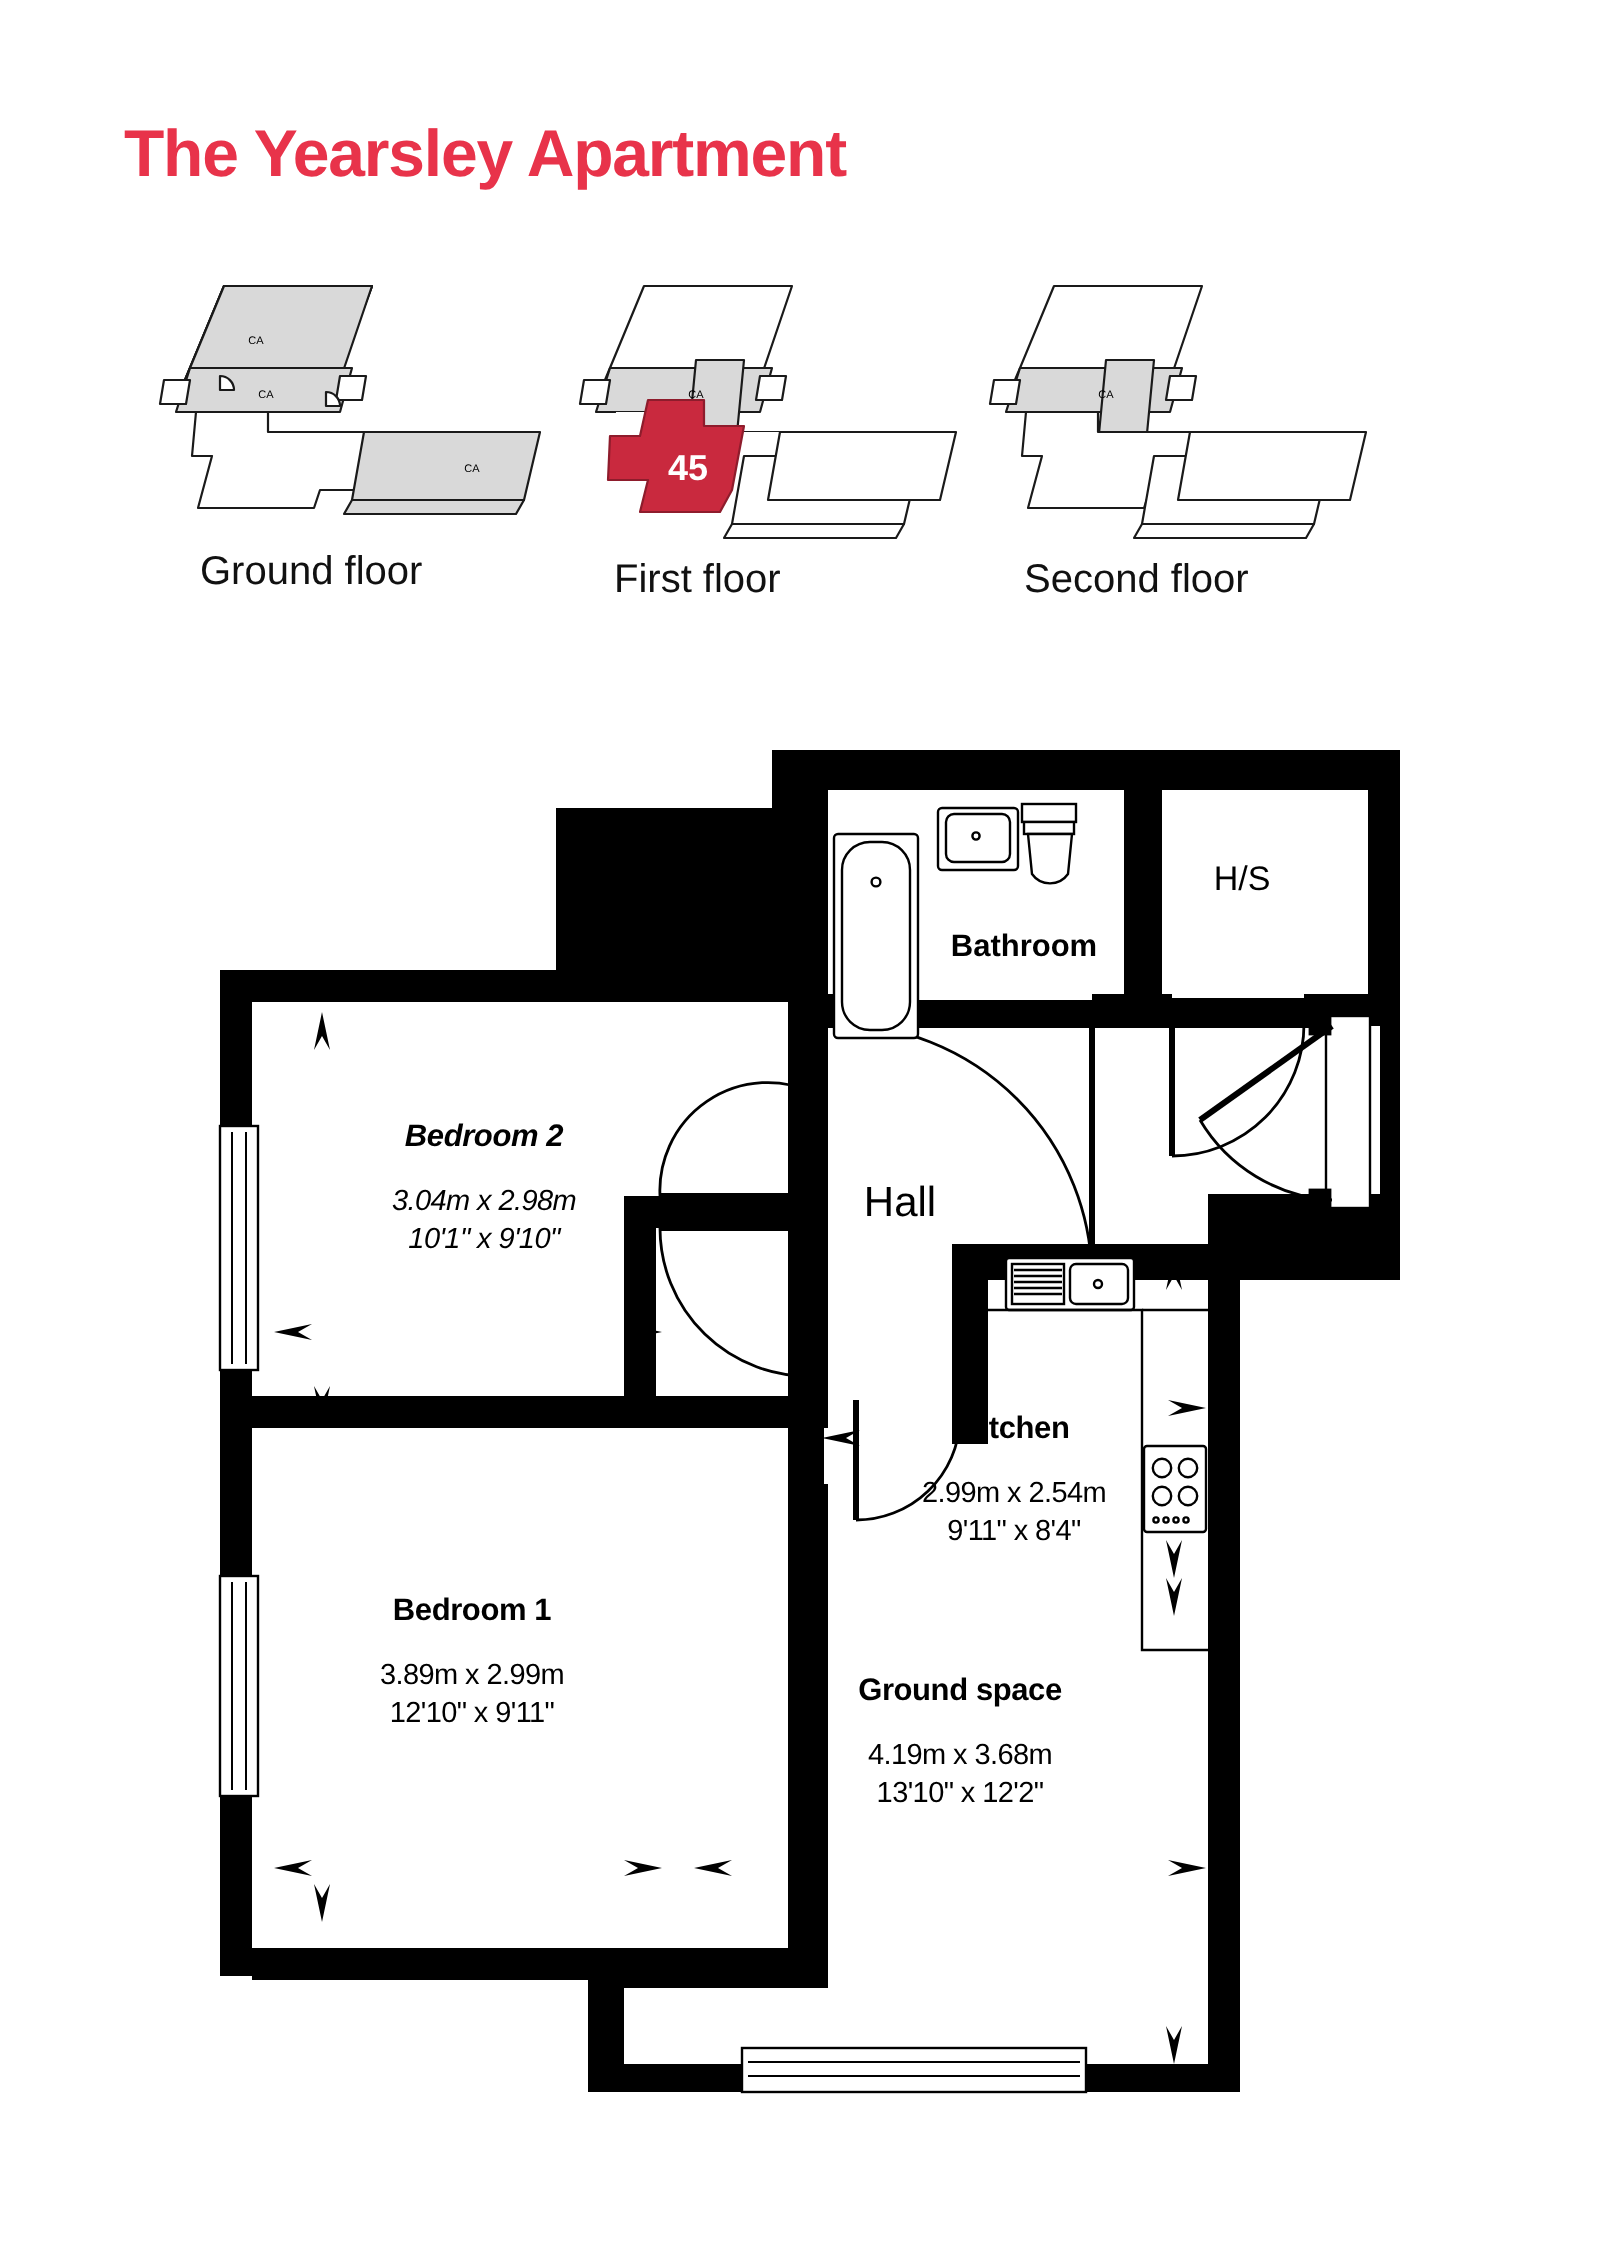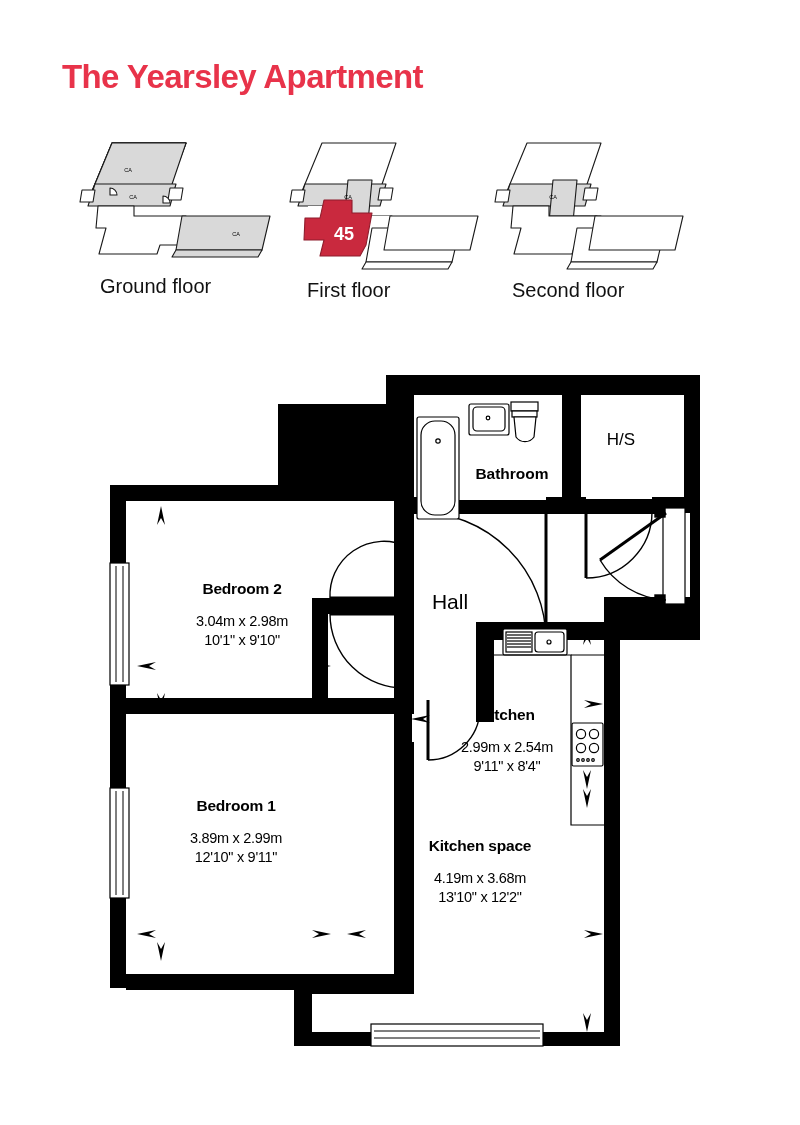--- a/index.html
+++ b/index.html
@@ -446,40 +446,40 @@
       <path d="M366,930 L347,934 L366,938 L359,934 Z"></path>
       <path d="M430,715 L411,719 L430,723 L423,719 Z"></path>
 
       <path d="M312,662 L331,666 L312,670 L319,666 Z"></path>
       <path d="M312,930 L331,934 L312,938 L319,934 Z"></path>
       <path d="M584,930 L603,934 L584,938 L591,934 Z"></path>
       <path d="M584,700 L603,704 L584,708 L591,704 Z"></path>
     </g>
   </svg>
 
-  <div class="room-label" style="left:242px; top:580px;">
+  <div class="room-label" style="left:242px; top:560px;font-style:italic;">
     <div class="room-name">Bedroom 2</div>
     <div class="room-dim">3.04m x 2.98m</div>
     <div class="room-dim second">10'1" x 9'10"</div>
   </div>
 
   <div class="room-label" style="left:236px; top:797px;">
     <div class="room-name">Bedroom 1</div>
     <div class="room-dim">3.89m x 2.99m</div>
     <div class="room-dim second">12'10" x 9'11"</div>
   </div>
 
   <div class="room-label" style="left:507px; top:706px;">
     <div class="room-name">Kitchen</div>
     <div class="room-dim">2.99m x 2.54m</div>
     <div class="room-dim second">9'11" x 8'4"</div>
   </div>
 
   <div class="room-label" style="left:480px; top:837px;">
-    <div class="room-name">Kitchen space</div>
+    <div class="room-name">Ground space</div>
     <div class="room-dim">4.19m x 3.68m</div>
     <div class="room-dim second">13'10" x 12'2"</div>
   </div>
 
   <div class="plain-label" style="left:512px; top:465px;">Bathroom</div>
 
   <div class="hs-label" style="left:621px; top:430px;">H/S</div>
 
   <div class="hall-label" style="left:450px; top:590px;">Hall</div>
 

